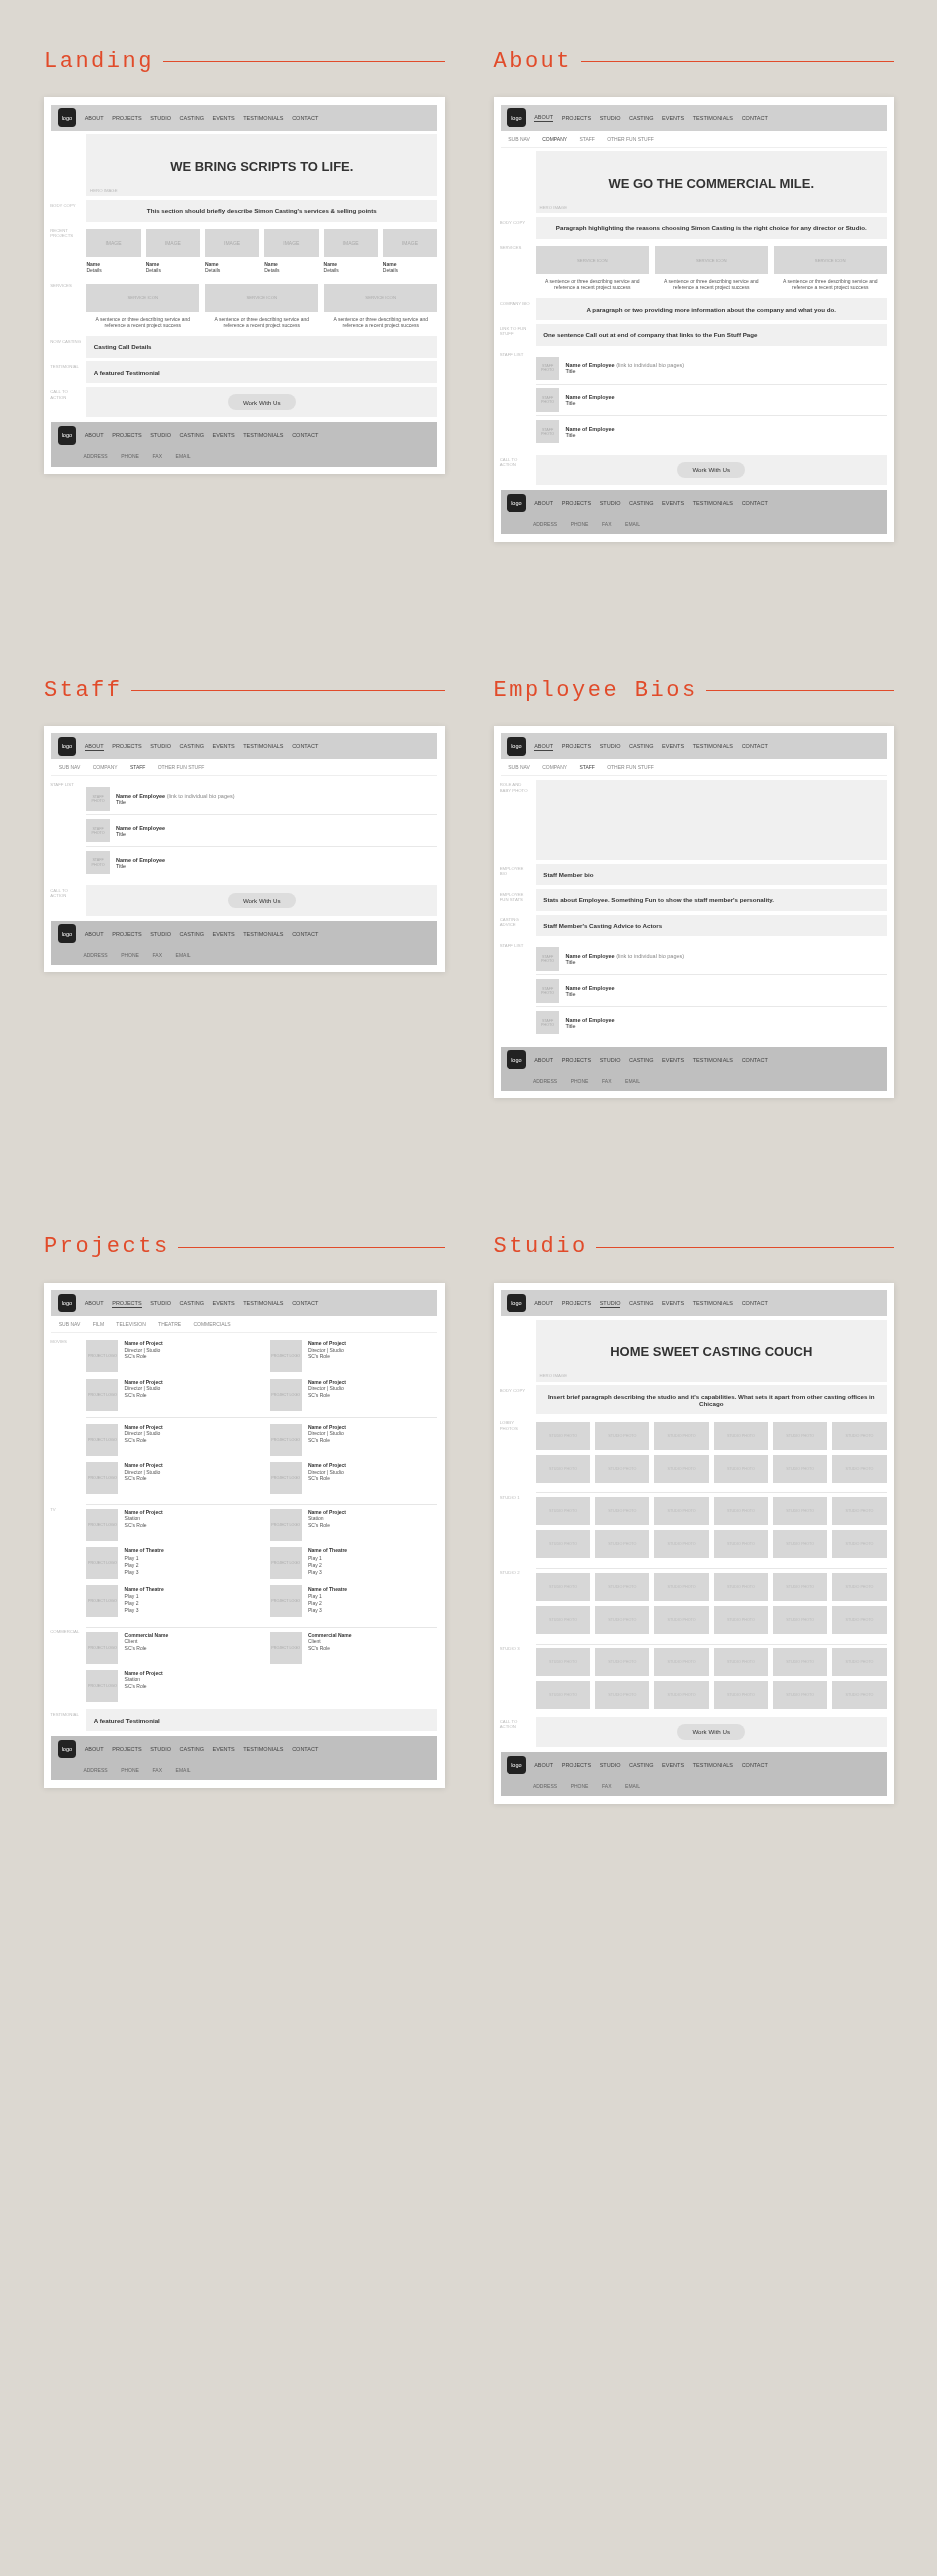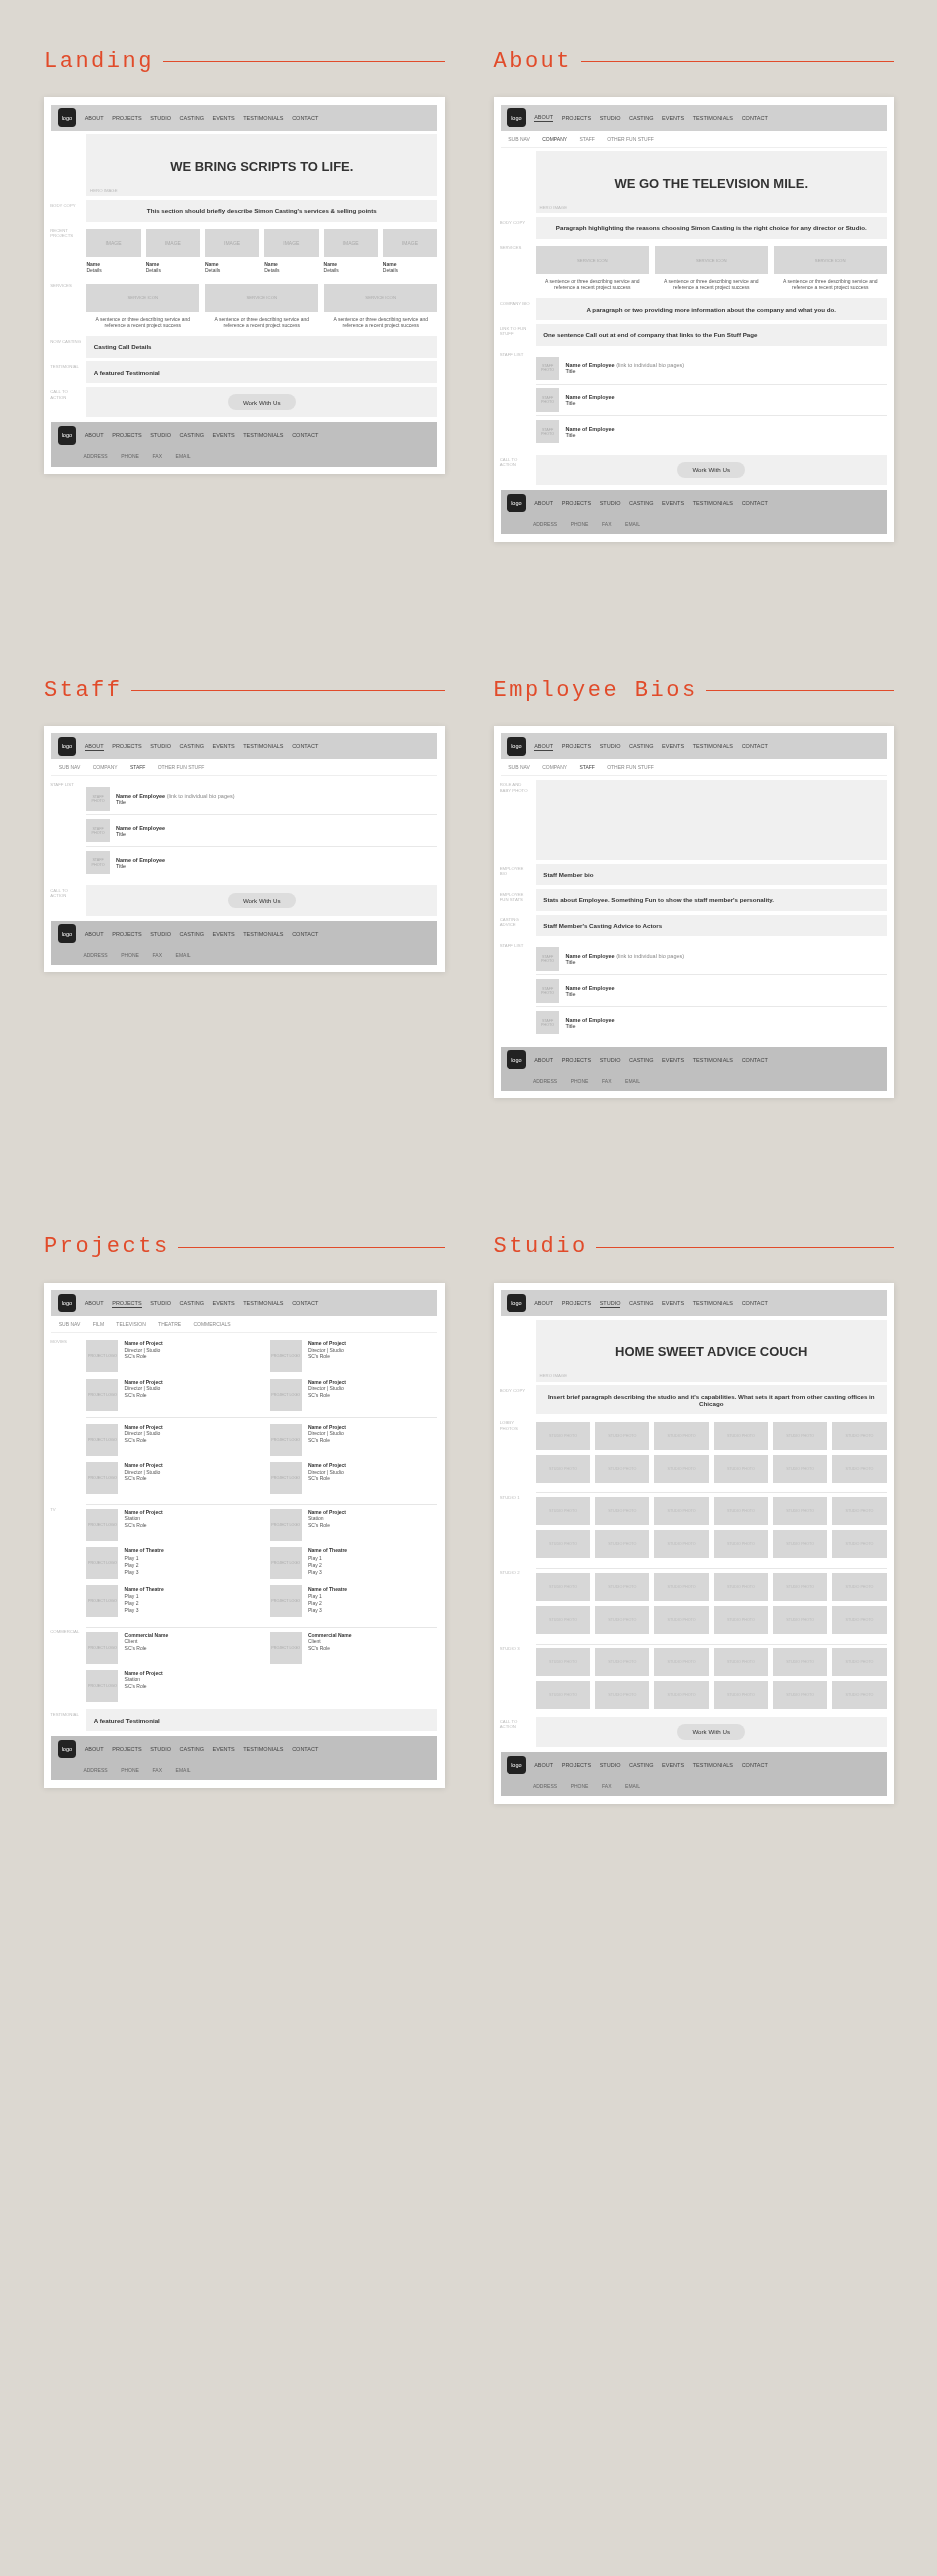--- a/index.html
+++ b/index.html
@@ -277,21 +277,21 @@
     </div>
     <div class="subnav">
       <span>SUB NAV</span>
       <span class="active">COMPANY</span>
       <span>STAFF</span>
       <span>OTHER FUN STUFF</span>
     </div>
     <div class="row">
       <div class="blk tall center">
         <div style="height:17px"></div>
-        <div class="bold-head">WE GO THE TELEVISION MILE.</div>
+        <div class="bold-head">WE GO THE COMMERCIAL MILE.</div>
         <span class="hero-tag">HERO IMAGE</span>
       </div>
     </div>
     <div class="row">
       <div class="side">BODY COPY</div>
       <div class="blk center"><b>Paragraph highlighting the reasons choosing Simon Casting is the right choice for any director or Studio.</b></div>
     </div>
     <div class="row">
       <div class="side">SERVICES</div>
       <div class="blk plain">
@@ -754,21 +754,21 @@
           <a>PROJECTS</a>
           <a class="active">STUDIO</a>
           <a>CASTING</a>
           <a>EVENTS</a>
           <a>TESTIMONIALS</a>
           <a>CONTACT</a>
     </div>
     <div class="row">
       <div class="blk tall center">
         <div style="height:17px"></div>
-        <div class="bold-head">HOME SWEET ADVICE COUCH</div>
+        <div class="bold-head">HOME SWEET CASTING COUCH</div>
         <span class="hero-tag">HERO IMAGE</span>
       </div>
     </div>
     <div class="row">
       <div class="side">BODY COPY</div>
       <div class="blk center"><b>Insert brief paragraph describing the studio and it's capabilities. What sets it apart from other casting offices in Chicago</b></div>
     </div>
     <div class="row">
       <div class="side">LOBBY PHOTOS</div>
       <div class="blk plain">

